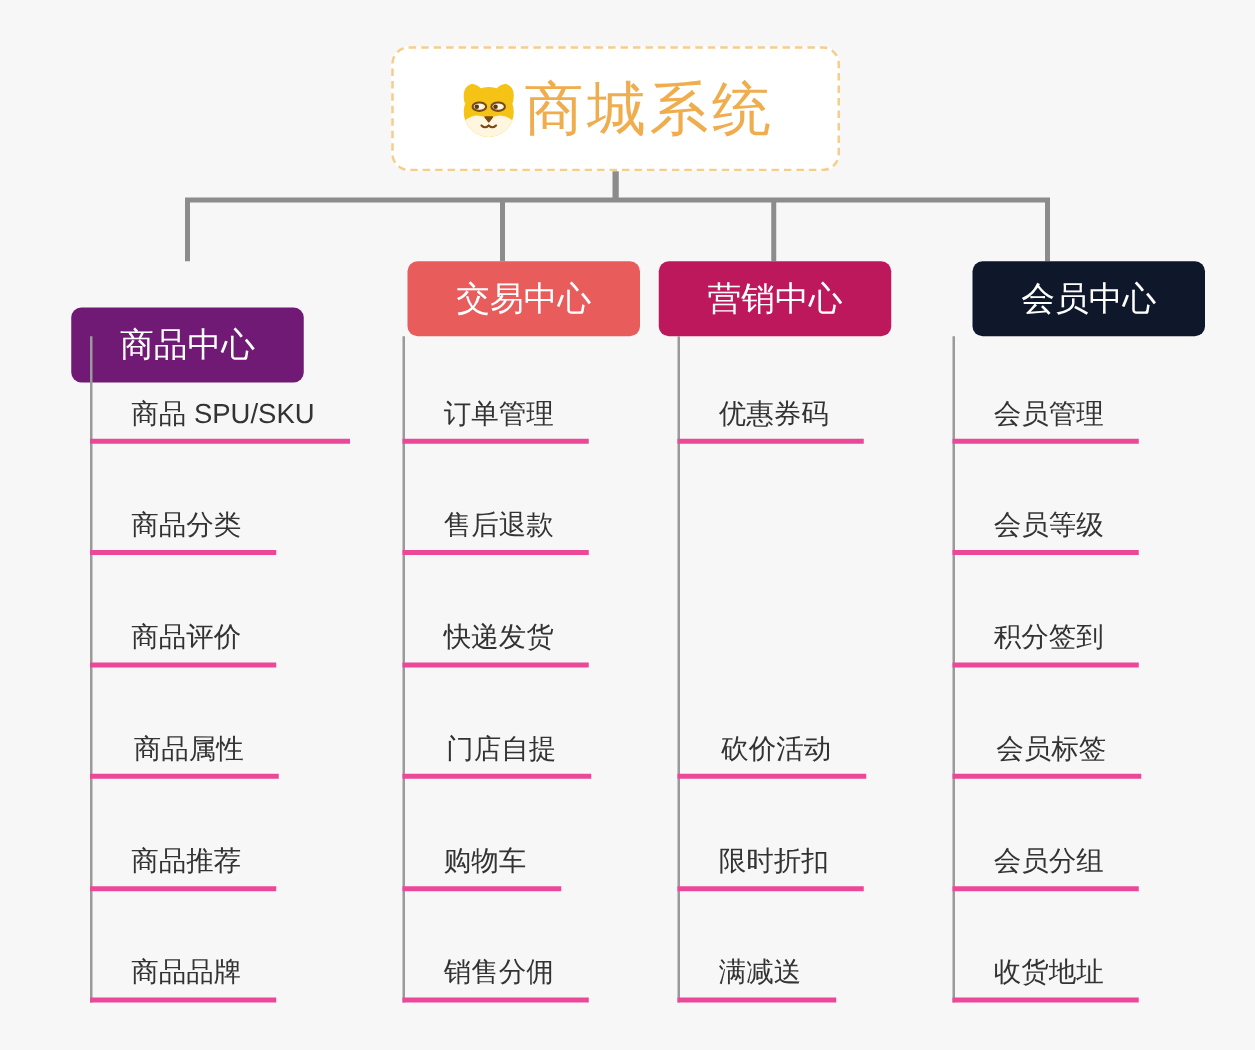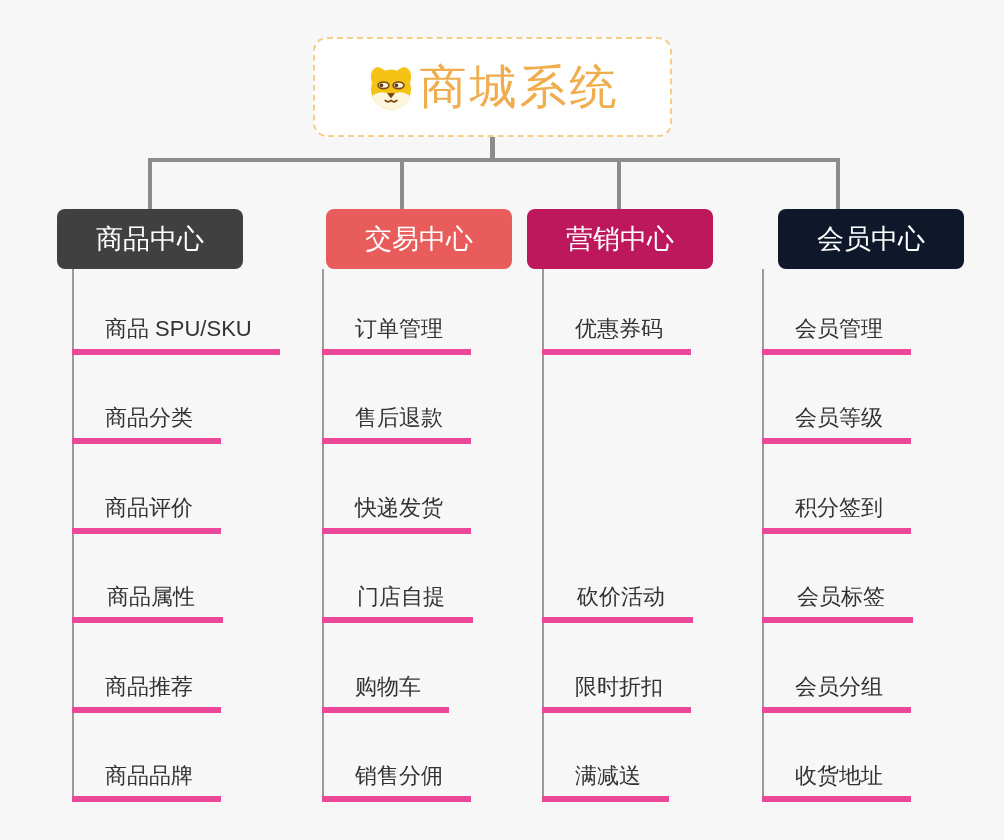--- a/index.html
+++ b/index.html
@@ -28,21 +28,21 @@
   .branch-header{
     position:absolute;top:209px;width:186px;height:60px;border-radius:8px;
     display:flex;align-items:center;justify-content:center;
     color:#FFFFFF;font-size:27px;cursor:pointer;
   }
   
   .leaf{
     position:absolute;box-sizing:border-box;height:40px;
     display:flex;align-items:flex-end;
     padding:0 28px 5px 33px;
-    border-bottom:6px solid #ec4899;
+    border-bottom:4px solid #ec4899;
     font-size:22px;color:#333333;white-space:nowrap;cursor:pointer;
   }
   
   .c0{left:72px;}  .c1{left:322px;} .c2{left:542px;} .c3{left:762px;}
   
   .r0{top:315px;} .r1{top:404px;} .r2{top:494px;} .r3{top:583px;padding-left:35px;} .r4{top:673px;} .r5{top:762px;}
 </style>
 </head>
 <body>
 
@@ -69,21 +69,21 @@
       <ellipse cx="21" cy="26" rx="6.5" ry="4" fill="#FFF6E0" stroke="#7A4A12" stroke-width="2"></ellipse>
       <ellipse cx="39" cy="26" rx="6.5" ry="4" fill="#FFF6E0" stroke="#7A4A12" stroke-width="2"></ellipse>
       <circle cx="18.5" cy="26" r="2.2" fill="#5B3A10"></circle>
       <circle cx="36.5" cy="26" r="2.2" fill="#5B3A10"></circle>
       <path d="M26.5 36 L33.5 36 L30 40.5 Z" fill="#7A4A12" stroke="#7A4A12" stroke-width="1.5" stroke-linejoin="round"></path>
       <path d="M23 44 Q26.5 47.5 30 44 Q33.5 47.5 37 44" fill="none" stroke="#7A4A12" stroke-width="2" stroke-linecap="round"></path>
     </svg>
     <span class="root-title" style="color: rgb(240, 173, 78);">商城系统</span>
   </div>
 
-  <div class="branch-header" style="left: 57px; background-color: #404040;">
+  <div class="branch-header" style="left: 57px; background-color: #701a75; margin-top: 37px;">
     <span>商品中心</span>
   </div>
   <div class="child-trunk c0" style="background-color: rgb(154, 154, 154);"></div>
   <div class="leaf c0 r0">商品 SPU/SKU</div>
   <div class="leaf c0 r1">商品分类</div>
   <div class="leaf c0 r2">商品评价</div>
   <div class="leaf c0 r3">商品属性</div>
   <div class="leaf c0 r4">商品推荐</div>
   <div class="leaf c0 r5">商品品牌</div>
 

